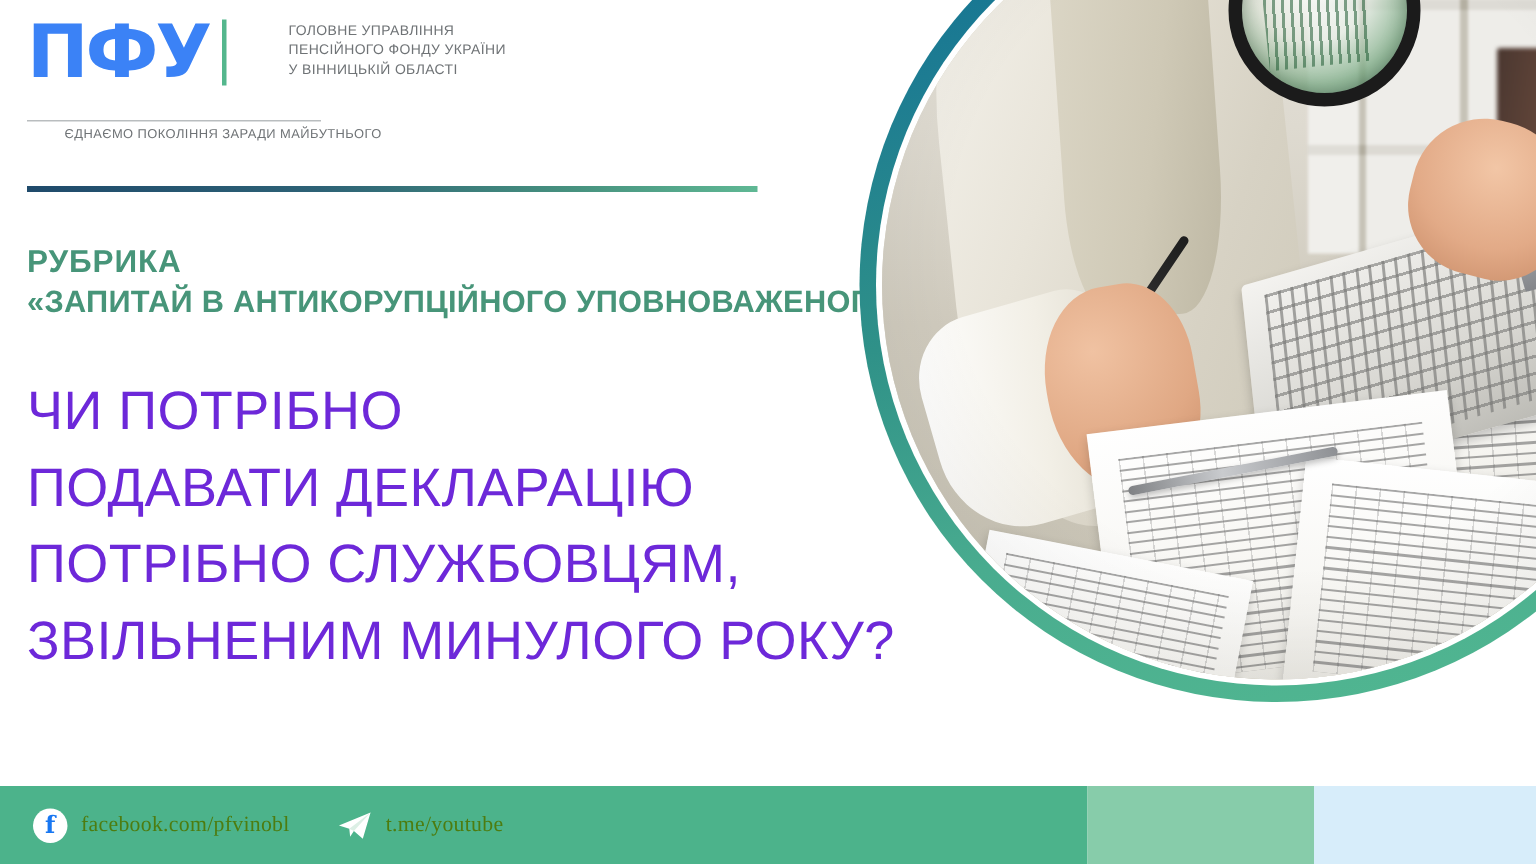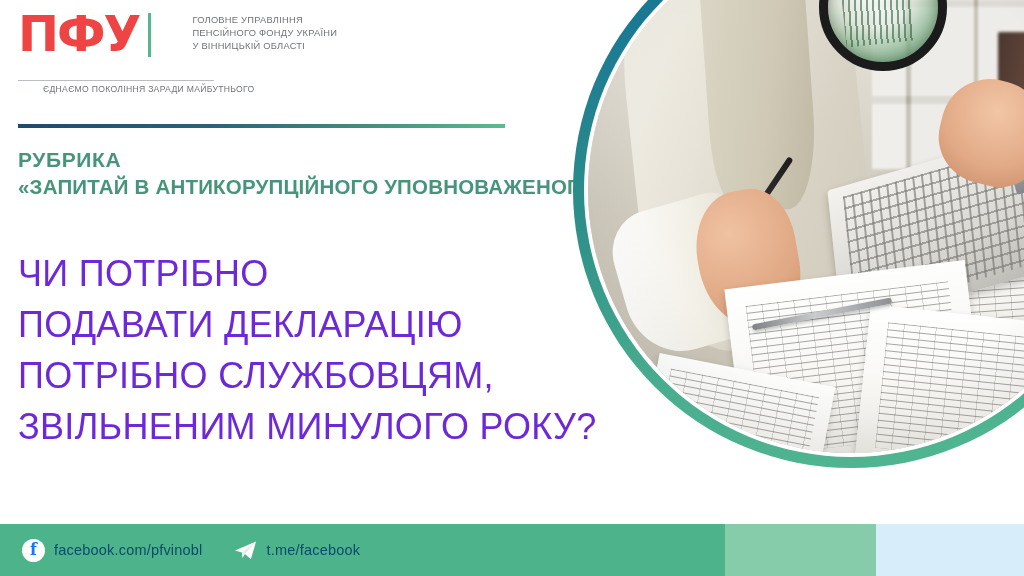--- a/index.html
+++ b/index.html
@@ -29,21 +29,21 @@
   .logo-row {
     display: flex;
     align-items: flex-start;
   }
   .logo-mark {
     font-family: "DejaVu Sans", sans-serif;
     font-weight: bold;
     font-size: 49px;
     line-height: 50px;
     letter-spacing: -2px;
-    color: #ef4444;
+    color: #3b82f6;
     margin-top: 2px;
   }
   .logo-divider {
     width: 3px;
     background: #54b78d;
     height: 44px;
     margin: 5px 9px 0 9px;
   }
   .logo-org {
     padding-top: 6px;
@@ -82,21 +82,21 @@
     position: absolute;
     left: 18px;
     top: 124px;
     width: 487px;
     height: 4px;
     background: linear-gradient(90deg, #1f4a6b 0%, #2d6276 40%, #47927f 75%, #5fb894 100%);
   }
   .rubric {
     position: absolute;
     left: 18px;
-    top: 147px;
+    top: 162px;
     width: 560px;
   }
   .rubric-line1 {
     font-size: 21px;
     font-weight: bold;
     letter-spacing: 0.6px;
     color: #479579;
     line-height: 26px;
     white-space: nowrap;
   }
@@ -345,23 +345,24 @@
     align-items: center;
     gap: 32px;
   }
   .f-item {
     display: flex;
     align-items: center;
     gap: 9px;
   }
   .f-label {
     font-size: 14.5px;
-    color: #0c4a6e;
+    color: #4d7c0f;
     letter-spacing: 0.2px;
     white-space: nowrap;
+    font-family: Liberation Serif, serif;
   }
   .ic {
     width: 23px; height: 23px;
     display: flex; align-items: center; justify-content: center;
     flex: 0 0 auto;
   }
   .ic-fb {
     width: 23px; height: 23px;
     border-radius: 50%;
     background: #ffffff;
@@ -464,21 +465,21 @@
         <span class="f-label">facebook.com/pfvinobl</span>
       </div>
 
       <div class="f-item">
         <span class="ic">
           <svg width="24" height="21" viewBox="0 0 24 21" aria-hidden="true">
             <path d="M1 10.4 L23 1.2 L17.6 19.6 L11.4 14.2 L8.8 18.2 L8.2 12.6 Z" fill="#ffffff"></path>
             <path d="M8.2 12.6 L23 1.2 L11.4 14.2 Z" fill="#dcefe5"></path>
           </svg>
         </span>
-        <span class="f-label">t.me/facebook</span>
+        <span class="f-label">t.me/youtube</span>
       </div>
 
 
 
     </div>
   </div>
 
 </div>
 
 </body></html>

